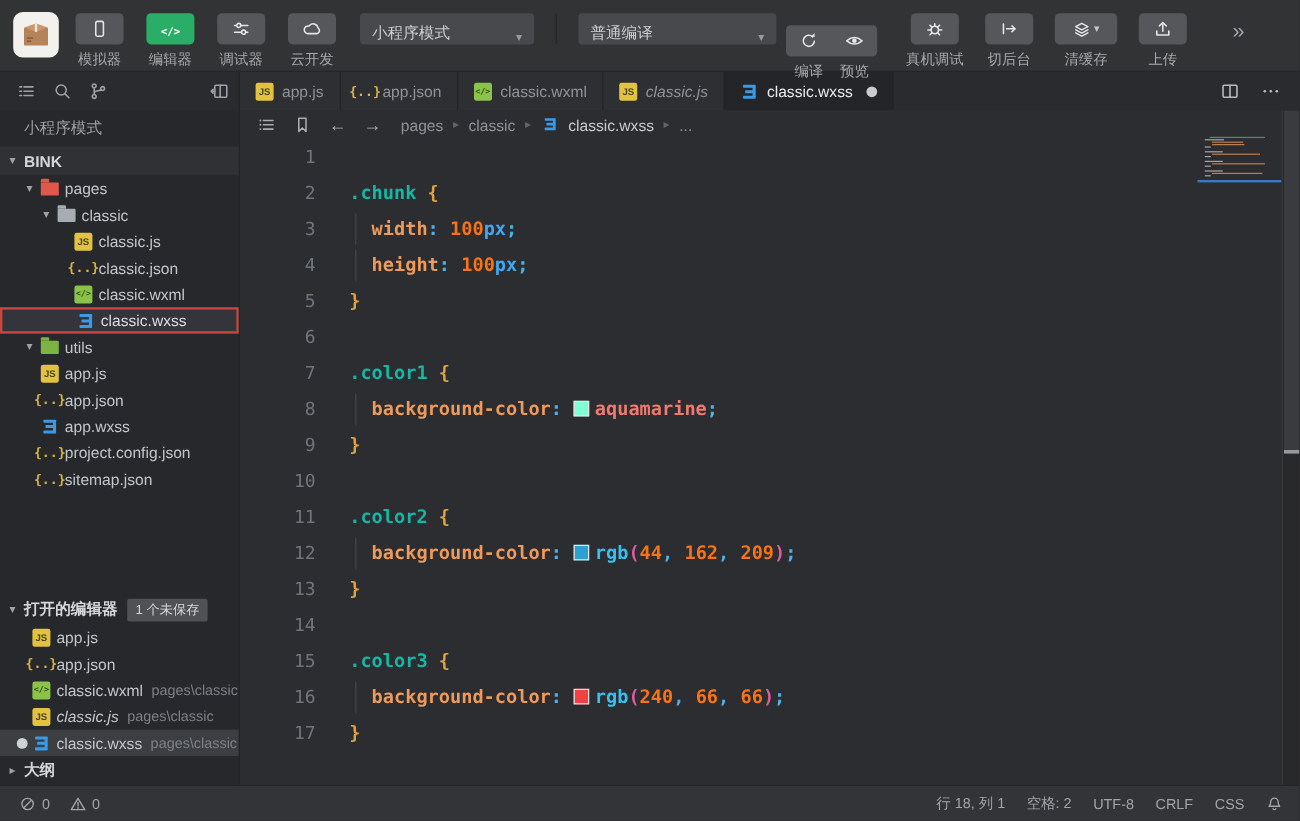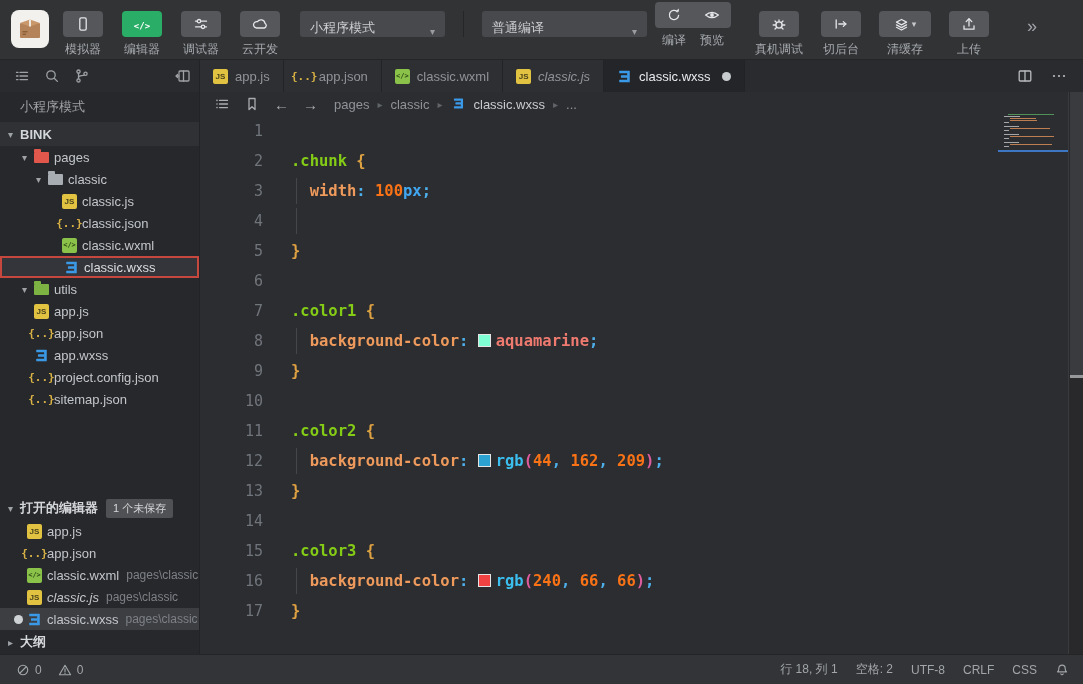--- a/index.html
+++ b/index.html
@@ -90,21 +90,21 @@
     font-family:"DejaVu Sans Mono",monospace; font-size:15.5px; font-weight:bold; }
   .line { height:30px; line-height:30px; position:relative; white-space:pre; }
   .line .ln { position:absolute; left:0; width:63px; text-align:right; color:#70757c;
     font-weight:normal; font-size:15px; }
   .line.current .ln { color:#c9ccd0; }
   .line.current:before { content:""; position:absolute; left:88px; width:708px; top:0;
     bottom:0; background:#47484b; }
   .code-text { position:absolute; left:91px; }
   .guide { position:absolute; left:96px; top:2px; bottom:2px; width:1px; background:#45464a; }
   .cursor { position:absolute; left:91px; top:4px; width:2px; height:22px; background:#e8e8e8; }
-  .tk-cm{color:#5bb363} .tk-sel{color:#84cc16} .tk-br{color:#dfa243} .tk-prop{color:#ed9a5c}
+  .tk-cm{color:#5bb363} .tk-sel{color:#14b8a6} .tk-br{color:#dfa243} .tk-prop{color:#ed9a5c}
   .tk-pun{color:#4db0ea} .tk-num{color:#f97316} .tk-unit{color:#41a7f0} .tk-fn{color:#3bbfee}
   .tk-paren{color:#dd5c9e} .tk-val{color:#ef7a70} .tk-pl{color:#d4d4d4}
   .swatch { display:inline-block; width:13px; height:13px; border:1px solid #e4e4e4;
     vertical-align:-1px; margin-right:5px; }
   .minimap { position:absolute; top:22px; right:15px; width:68px; }
   .mm-bar { position:absolute; height:1.4px; }
   .mm-current { position:absolute; left:-2px; width:70px; height:2px; background:#3d76c2; }
   .vscroll { position:absolute; top:0; right:0; bottom:0; width:15px; background:#29292c;
     border-left:1px solid #3a3b3e; }
   .vscroll .slider { position:absolute; top:0; left:1px; right:0; height:283px; background:#3a3b3e; }
@@ -176,21 +176,21 @@
       </div>
     <div class="dropdown dd-mode">
       <span>小程序模式</span>
       <span class="dd-caret">▾</span>
     </div>
     <div class="vsep"></div>
     <div class="dropdown dd-compile">
       <span>普通编译</span>
       <span class="dd-caret">▾</span>
     </div>
-    <div id="pair-group" style="margin-left:8px; display:flex; flex-direction:column; margin-top:2px;">
+    <div id="pair-group" style="margin-left:8px; display:flex; flex-direction:column; margin-top:21px;">
         <div class="pair-box">
   <div class="half">
             <span>
               <svg width="16" height="16" viewBox="0 0 16 16" fill="none" stroke="currentColor" stroke-width="1.3" stroke-linecap="round" stroke-linejoin="round">
                 <path d="M12.6 8.3a4.6 4.6 0 1 1-1.4-3.6"></path>
                 <path d="M12.8 1.6l.1 3.2-3-.5" fill="currentColor" stroke="none"></path>
               </svg>
             </span>
           </div>
   <div class="half">
@@ -502,21 +502,21 @@
               </span></span>
           <span style="color:#c8cbce;">classic.wxss</span>
           <span class="bc-sep">▸</span>
           <span>...</span>
         </div>
       </div>
       <div class="code-area" id="code-lines">
           <div class="line"><span class="ln">1</span></div>
           <div class="line"><span class="ln">2</span><span class="code-text"><span class="tk-sel">.chunk</span><span class="tk-pl"> </span><span class="tk-br">{</span></span></div>
           <div class="line"><span class="ln">3</span><span class="guide"></span><span class="code-text"><span class="tk-pl">  </span><span class="tk-prop">width</span><span class="tk-pun">:</span><span class="tk-pl"> </span><span class="tk-num">100</span><span class="tk-unit">px</span><span class="tk-pun">;</span></span></div>
-          <div class="line"><span class="ln">4</span><span class="guide"></span></div>
+          <div class="line"><span class="ln">4</span><span class="guide"></span><span class="code-text"><span class="tk-pl">  </span><span class="tk-prop">height</span><span class="tk-pun">:</span><span class="tk-pl"> </span><span class="tk-num">100</span><span class="tk-unit">px</span><span class="tk-pun">;</span></span></div>
           <div class="line"><span class="ln">5</span><span class="code-text"><span class="tk-br">}</span></span></div>
           <div class="line"><span class="ln">6</span><span class="code-text"></span></div>
           <div class="line"><span class="ln">7</span><span class="code-text"><span class="tk-sel">.color1</span><span class="tk-pl"> </span><span class="tk-br">{</span></span></div>
           <div class="line"><span class="ln">8</span><span class="guide"></span><span class="code-text"><span class="tk-pl">  </span><span class="tk-prop">background-color</span><span class="tk-pun">:</span><span class="tk-pl"> </span><span class="swatch" style="background:#7fffd4"></span><span class="tk-val">aquamarine</span><span class="tk-pun">;</span></span></div>
           <div class="line"><span class="ln">9</span><span class="code-text"><span class="tk-br">}</span></span></div>
           <div class="line"><span class="ln">10</span><span class="code-text"></span></div>
           <div class="line"><span class="ln">11</span><span class="code-text"><span class="tk-sel">.color2</span><span class="tk-pl"> </span><span class="tk-br">{</span></span></div>
           <div class="line"><span class="ln">12</span><span class="guide"></span><span class="code-text"><span class="tk-pl">  </span><span class="tk-prop">background-color</span><span class="tk-pun">:</span><span class="tk-pl"> </span><span class="swatch" style="background:#2ca2d1"></span><span class="tk-fn">rgb</span><span class="tk-paren">(</span><span class="tk-num">44</span><span class="tk-pun">,</span><span class="tk-pl"> </span><span class="tk-num">162</span><span class="tk-pun">,</span><span class="tk-pl"> </span><span class="tk-num">209</span><span class="tk-paren">)</span><span class="tk-pun">;</span></span></div>
           <div class="line"><span class="ln">13</span><span class="code-text"><span class="tk-br">}</span></span></div>
           <div class="line"><span class="ln">14</span><span class="code-text"></span></div>

